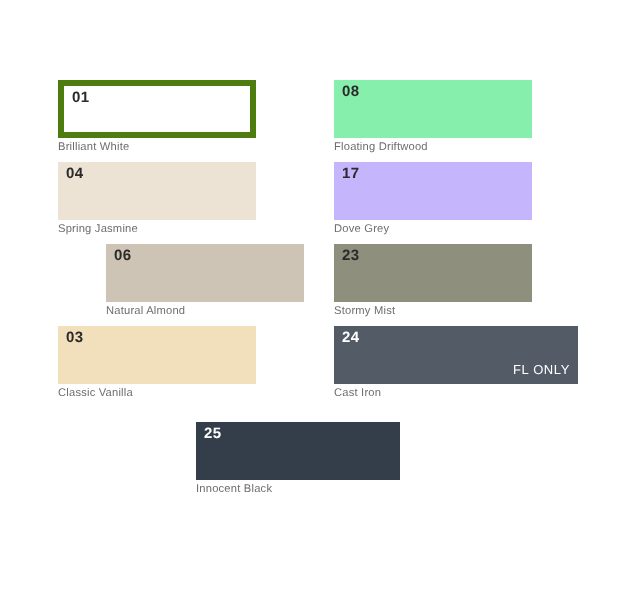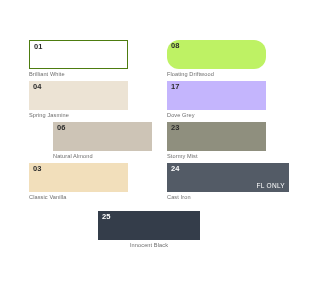--- a/index.html
+++ b/index.html
@@ -28,21 +28,21 @@
   }
 
   .swatch-chip {
     position: relative;
     width: 100%;
     height: 29px;
     box-sizing: border-box;
   }
 
   .swatch-chip.bordered {
-    border: 1px solid #4d7c0f;
+    border: 3px solid #4d7c0f;
   }
 
   .swatch-number {
     position: absolute;
     left: 4px;
     top: 2px;
     font-size: 7.5px;
     font-weight: bold;
     letter-spacing: 0.2px;
     line-height: 1;
@@ -94,21 +94,21 @@
       </div>
       <div class="swatch-label">Natural Almond</div>
     </div>
     <div class="swatch-cell" style="left: 29px; top: 163px; width: 99px;">
       <div class="swatch-chip" style="background: rgb(242, 223, 187);">
         <span class="swatch-number">03</span>
       </div>
       <div class="swatch-label">Classic Vanilla</div>
     </div>
     <div class="swatch-cell" style="left: 167px; top: 40px; width: 99px;">
-      <div class="swatch-chip" style="background: #bef264; border-radius: 12px;">
+      <div class="swatch-chip" style="background: #86efac;">
         <span class="swatch-number">08</span>
       </div>
       <div class="swatch-label">Floating Driftwood</div>
     </div>
     <div class="swatch-cell" style="left: 167px; top: 81px; width: 99px;">
       <div class="swatch-chip" style="background: #c4b5fd;">
         <span class="swatch-number">17</span>
       </div>
       <div class="swatch-label">Dove Grey</div>
     </div>
@@ -118,19 +118,19 @@
       </div>
       <div class="swatch-label">Stormy Mist</div>
     </div>
     <div class="swatch-cell" style="left: 167px; top: 163px; width: 122px;">
       <div class="swatch-chip" style="background: rgb(83, 91, 102);">
         <span class="swatch-number light">24</span>
         <span class="swatch-flag">FL ONLY</span>
       </div>
       <div class="swatch-label">Cast Iron</div>
     </div>
-    <div class="swatch-cell" style="left: 98px; top: 211px; width: 102px; text-align: center;">
+    <div class="swatch-cell" style="left: 98px; top: 211px; width: 102px;">
       <div class="swatch-chip" style="background: rgb(52, 61, 74);">
         <span class="swatch-number light">25</span>
       </div>
       <div class="swatch-label">Innocent Black</div>
     </div>
   </div>
 
 </body></html>

